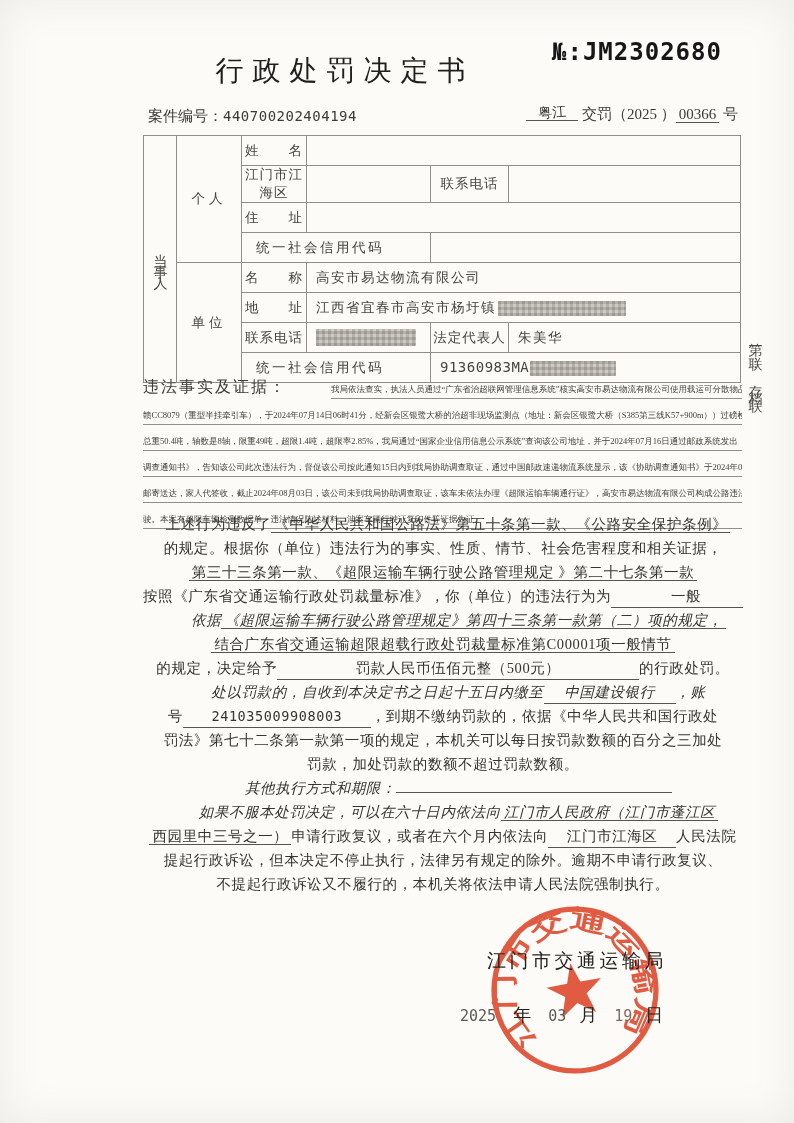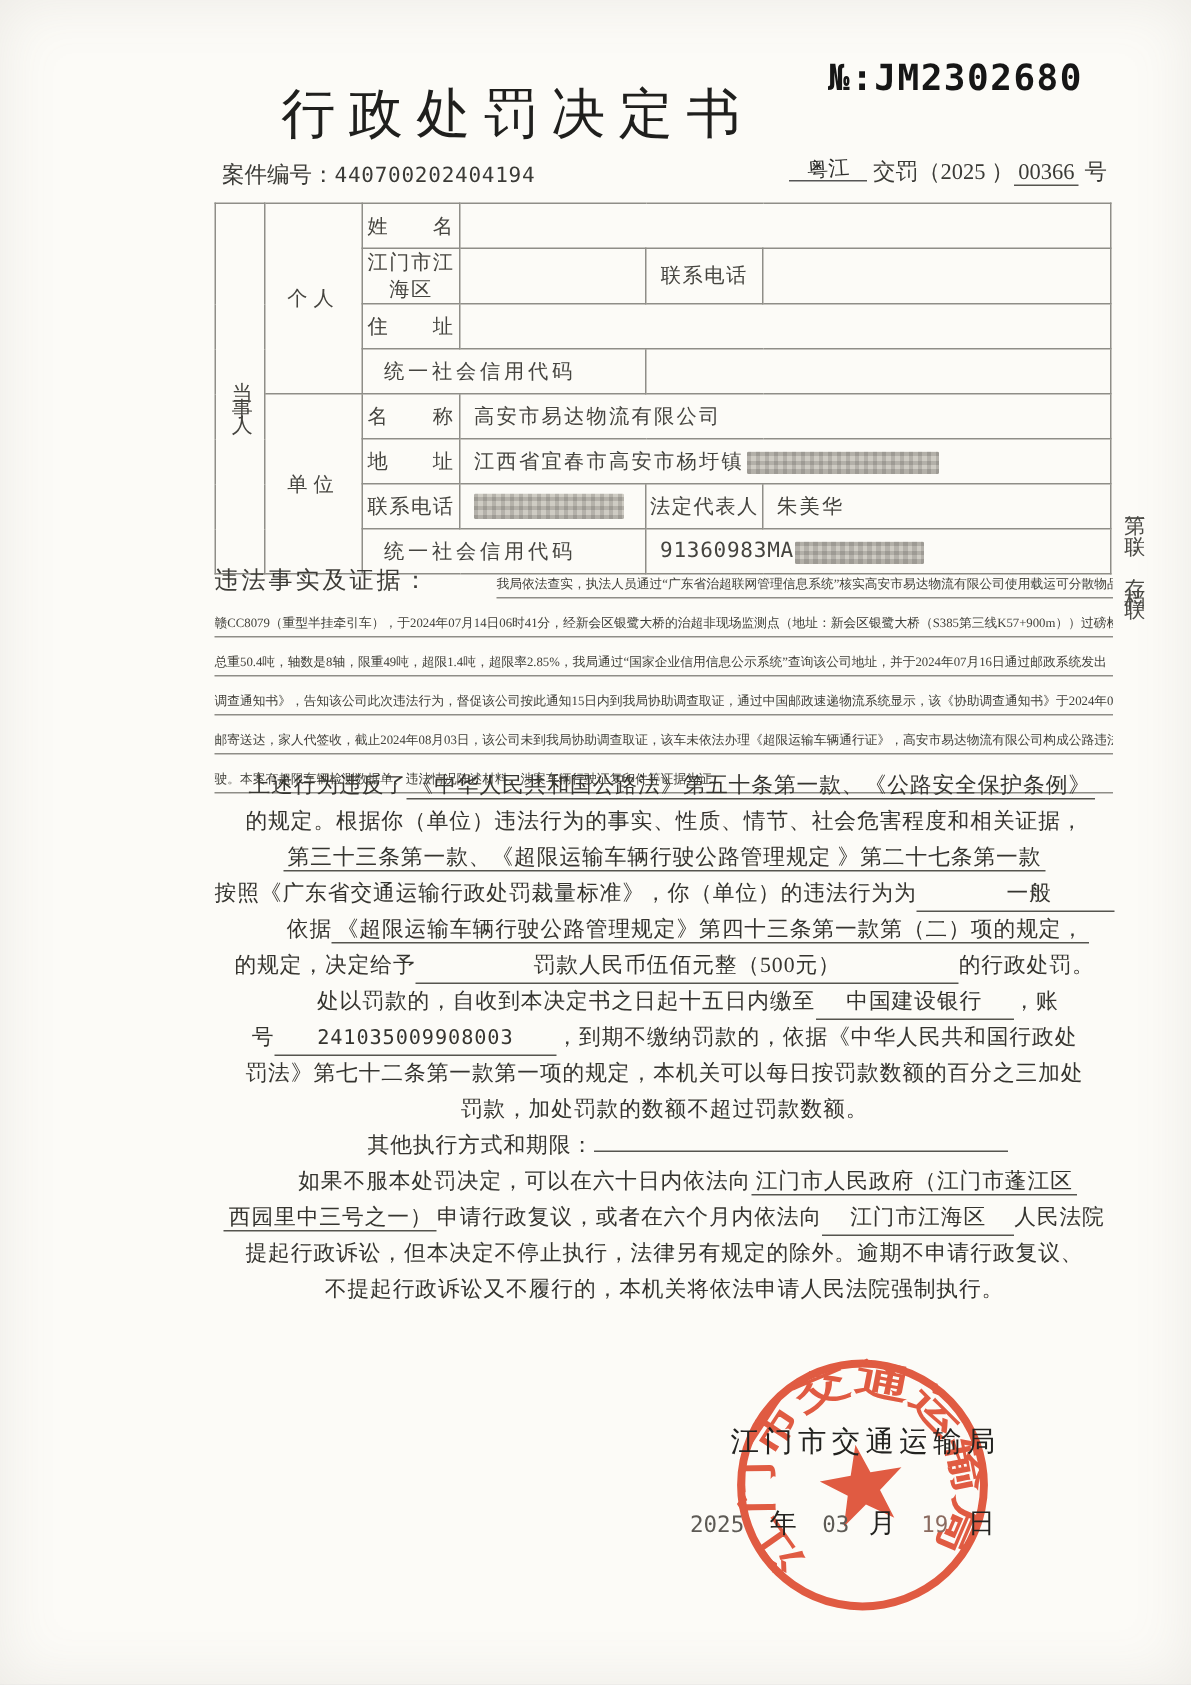--- a/index.html
+++ b/index.html
@@ -8,21 +8,21 @@
     position:relative; width:794px; height:1123px; margin:0 auto;
     background:#fcfbf7; overflow:hidden;
     font-family:"Liberation Serif","DejaVu Serif",serif;
     color:#333330;
     box-shadow:inset 0 0 40px rgba(120,115,105,.12);
   }
   
   .serial { position:absolute; left:552px; top:38px; font-family:"DejaVu Sans Mono",monospace;
             font-size:24px; font-weight:bold; color:#161616; letter-spacing:1px; }
   .title  { position:absolute; left:0; top:52px; width:690px; text-align:center;
-            font-size:36px; letter-spacing:9px; color:#1f1f1d; }
+            font-size:28px; letter-spacing:9px; color:#1f1f1d; }
   .case-line { position:absolute; left:148px; top:105px; width:592px; font-size:15px; color:#3a3a36; }
   .case-left { position:absolute; left:0; top:2px; }
   .case-num  { font-family:"DejaVu Sans Mono",monospace; font-size:14px; letter-spacing:.5px; }
   .doc-no { position:absolute; right:2px; top:0; white-space:nowrap; }
   .region-blank { display:inline-block; min-width:52px; border-bottom:1px solid #555;
                   text-align:center; transform:translateY(-4px); }
   .region-blank span { display:inline-block; transform:rotate(-4deg) translateY(2px); font-size:14px; color:#2e2e2c; }
   .u { border-bottom:1px solid #55544f; padding:0 3px; }
   
   table.party { position:absolute; left:143px; top:135px; width:597px; border-collapse:collapse; table-layout:fixed; }
@@ -46,21 +46,21 @@
   .facts-first { display:flex; align-items:flex-end; }
   .facts-label { width:188px; flex:none; font-size:16px; letter-spacing:2px; color:#3d3c37; padding-bottom:1px; }
   .fline { font-size:8.5px; line-height:11px; color:#41403a; letter-spacing:0;
            border-bottom:1px solid #8f8e88; padding-bottom:3px; white-space:nowrap; overflow:hidden; }
   .facts-first .fline { flex:1; }
   .facts .rest { margin-top:11px; }
   
   .docbody { position:absolute; left:143px; top:512px; width:600px; }
   .bline { height:24px; line-height:24px; font-size:14.5px; letter-spacing:.6px; color:#35342f;
            white-space:nowrap; overflow:hidden;text-align:center; }
-  .ind  { padding-left:31px; }
+  .ind  { padding-left:31px;font-style:italic; }
   .ind1 { padding-left:10px; }
   .ulmin-gen   { display:inline-block; min-width:150px; border-bottom:1px solid #55544f; padding:0 3px; line-height:22px; }
   .ulmin-fine  { display:inline-block; min-width:362px; border-bottom:1px solid #55544f; padding:0 3px; line-height:22px; }
   .ulmin-bank  { display:inline-block; min-width:132px; border-bottom:1px solid #55544f; padding:0 3px; line-height:22px; }
   .ulmin-acct  { display:inline-block; min-width:188px; border-bottom:1px solid #55544f; padding:0 3px; line-height:22px;
                  font-family:"DejaVu Sans Mono",monospace; font-size:13.5px; }
   .ulmin-court { display:inline-block; min-width:128px; border-bottom:1px solid #55544f; padding:0 3px; line-height:22px; }
   .ul-blank    { display:inline-block; width:276px; border-bottom:1px solid #55544f; line-height:22px; }
   
   .agency { position:absolute; left:487px; top:948px; font-size:19px; letter-spacing:3.5px; color:#232320; z-index:3; }
@@ -159,20 +159,21 @@
     <div class="fline rest">驶。本案有超限车辆检测数据单、违法情况陈述材料、涉案车辆行驶证复印件等证据为证。</div>
   </div>
 
   <div class="docbody">
     <div class="bline ind1"><span>上述行为违反了</span><span class="u">《中华人民共和国公路法》第五十条第一款、《公路安全保护条例》</span></div>
     <div class="bline"><span>的规定。根据你（单位）违法行为的事实、性质、情节、社会危害程度和相关证据，</span></div>
     <div class="bline"><span class="u">第三十三条第一款、《超限运输车辆行驶公路管理规定 》第二十七条第一款</span></div>
     <div class="bline"><span>按照《广东省交通运输行政处罚裁量标准》，你（单位）的违法行为为</span><span class="ulmin-gen">一般</span></div>
 
     <div class="bline ind"><span>依据</span><span class="u">《超限运输车辆行驶公路管理规定》第四十三条第一款第（二）项的规定，</span></div>
+    <div class="bline"><span class="u">结合广东省交通运输超限超载行政处罚裁量标准第C00001项一般情节</span></div>
     <div class="bline"><span>的规定，决定给予</span><span class="ulmin-fine">罚款人民币伍佰元整（500元）</span><span>的行政处罚。</span></div>
 
     <div class="bline ind"><span>处以罚款的，自收到本决定书之日起十五日内缴至</span><span class="ulmin-bank">中国建设银行</span><span>，账</span></div>
     <div class="bline"><span>号</span><span class="ulmin-acct">241035009908003</span><span>，到期不缴纳罚款的，依据《中华人民共和国行政处</span></div>
     <div class="bline"><span>罚法》第七十二条第一款第一项的规定，本机关可以每日按罚款数额的百分之三加处</span></div>
     <div class="bline"><span>罚款，加处罚款的数额不超过罚款数额。</span></div>
 
     <div class="bline ind"><span>其他执行方式和期限：</span><span class="ul-blank"></span></div>
 
     <div class="bline ind"><span>如果不服本处罚决定，可以在六十日内依法向</span><span class="u">江门市人民政府（江门市蓬江区</span></div>

